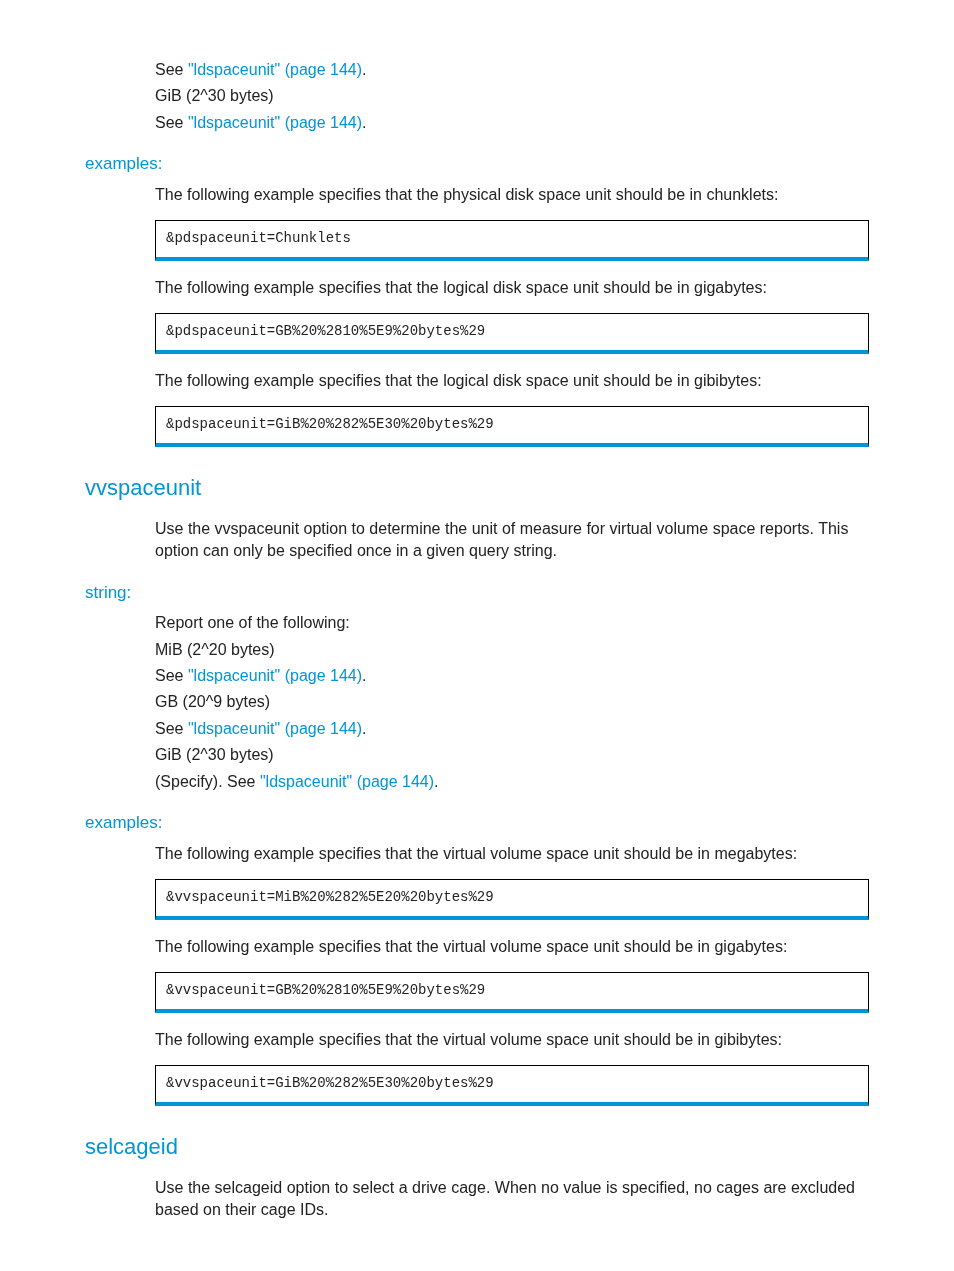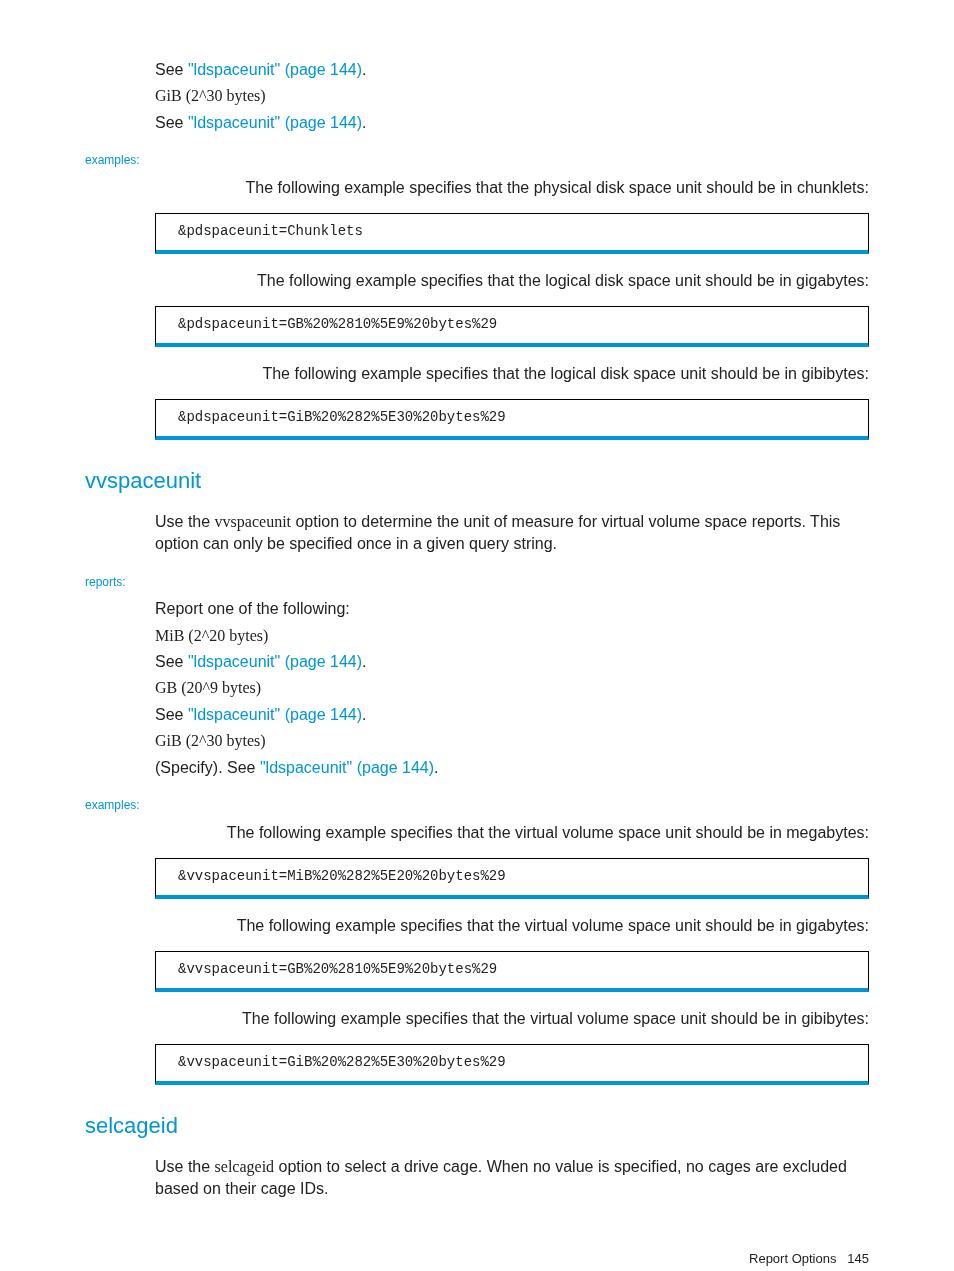--- a/index.html
+++ b/index.html
@@ -4,41 +4,41 @@
 <style>
   body {
     font-family: Arial, Helvetica, sans-serif;
     font-size: 16px;
     color: #222;
     margin: 0;
     padding: 55px 85px 40px 85px;
     line-height: 1.4;
   }
   .see-line { margin: 4px 0 4px 70px; }
-  .mono { font-family: Liberation Serif, serif; }
+  .mono { font-family: Liberation Sans, sans-serif; }
   .link { color: #0096d6; }
   .h-ex {
     color: #0096d6;
-    font-size: 12px;
+    font-size: 17px;
     margin: 18px 0 8px 0;
     font-weight: normal;
   }
   .h2c {
     color: #0096d6;
     font-size: 22px;
     margin: 26px 0 8px 0;
     font-weight: normal;
   }
-  .para { margin: 6px 0 14px 70px; text-align: right; }
+  .para { margin: 6px 0 14px 70px; }
   .intro-para { margin: 14px 0 14px 70px; }
   .codebox {
     margin: 10px 0 16px 70px;
     border: 1px solid #000;
     border-bottom: 4px solid #0096d6;
-    padding: 8px 22px;
+    padding: 8px 10px;
     font-family: "Courier New", Courier, monospace;
     font-size: 14px;
     word-break: break-all;
   }
   .footer {
     text-align: right;
     font-size: 13px;
     margin-top: 50px;
   }
 </style>
@@ -59,21 +59,21 @@
 <div class="para">The following example specifies that the logical disk space unit should be in gigabytes:</div>
 <div class="codebox">&amp;pdspaceunit=GB%20%2810%5E9%20bytes%29</div>
 <div class="para">The following example specifies that the logical disk space unit should be in gibibytes:</div>
 <div class="codebox">&amp;pdspaceunit=GiB%20%282%5E30%20bytes%29</div>
 
 <div class="h2c">vvspaceunit</div>
 <div class="intro-para">
   <span>Use the </span><span class="mono">vvspaceunit</span><span> option to determine the unit of measure for virtual volume space reports. This option can only be specified once in a given query string.</span>
 </div>
 
-<div class="h-ex">reports:</div>
+<div class="h-ex">string:</div>
 <div class="see-line">Report one of the following:</div>
 <div class="see-line mono">MiB (2^20 bytes)</div>
 <div class="see-line">
   <span>See </span><span class="link">"ldspaceunit" (page 144)</span><span>.</span>
 </div>
 <div class="see-line mono">GB (20^9 bytes)</div>
 <div class="see-line">
   <span>See </span><span class="link">"ldspaceunit" (page 144)</span><span>.</span>
 </div>
 <div class="see-line mono">GiB (2^30 bytes)</div>

